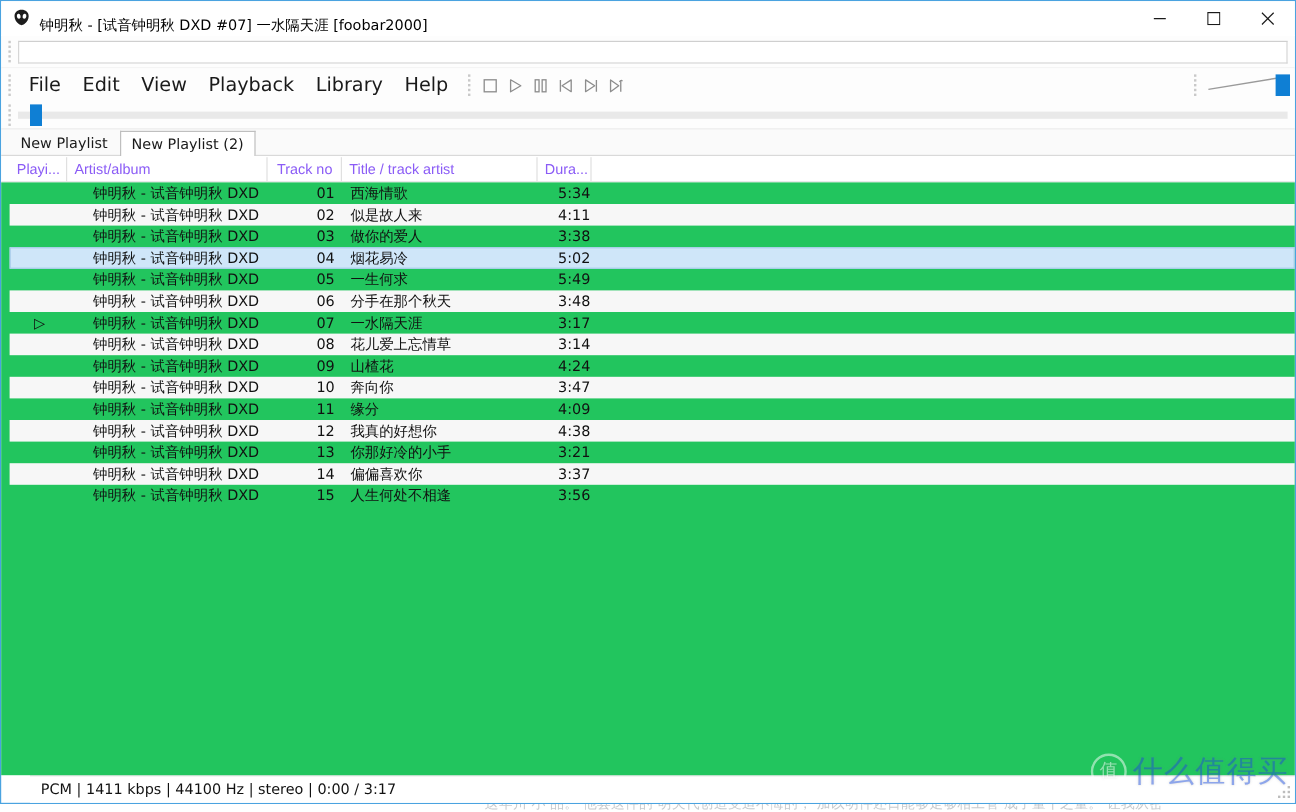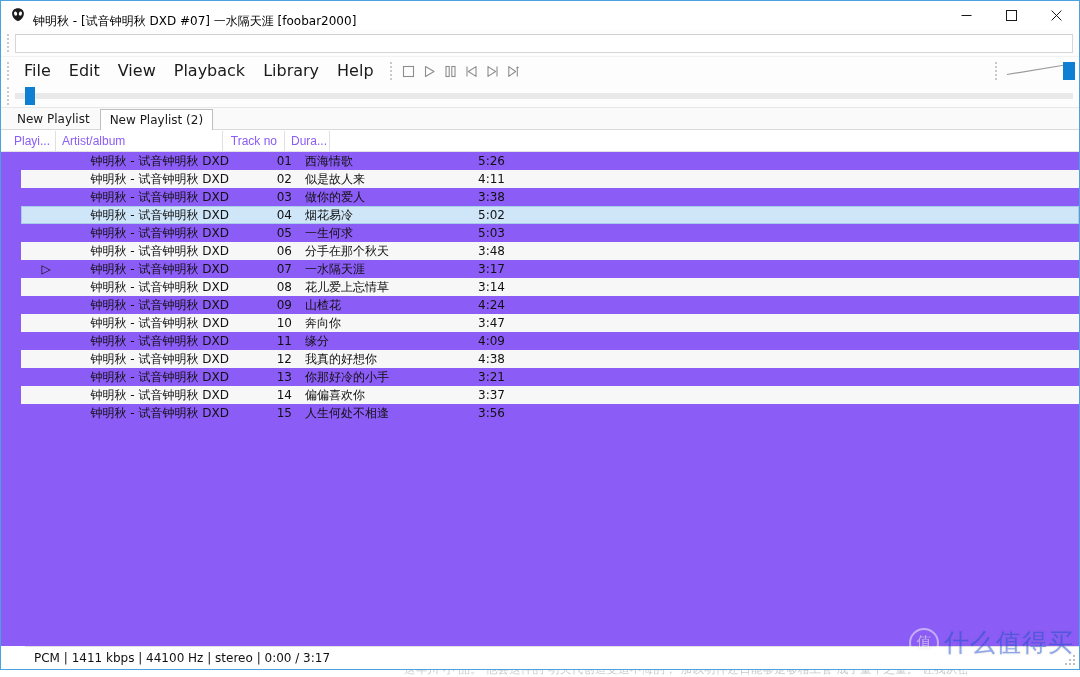--- a/index.html
+++ b/index.html
@@ -264,23 +264,23 @@
   .hcell.artist   { width: 167px; }
   .hcell.trackno  { width: 62px; text-align: right; padding-right: 7px;}
   .hcell.title    { width: 163px; }
   .hcell.dura     { width: 45px; }
   .hcell.pad      { flex: 1 1 auto; border-right: none; }
 
   
   .plwrap {
     flex: 1 1 auto;
     position: relative;
-    background: #8b5cf6;
+    background: #22c55e;
     overflow: hidden;
-    padding-left: 20px;
+    padding-left: 7px;
     box-sizing: border-box;
   }
   .row {
     display: flex;
     height: 18px;
     align-items: center;
     box-sizing: border-box;
     border: 1px solid transparent;
     cursor: default;
   }
@@ -528,32 +528,33 @@
 
   <div class="tabsrow">
     <div class="tab">New Playlist</div>
     <div class="tab active">New Playlist (2)</div>
   </div>
 
   <div class="headerrow">
     <div class="hcell playing">Playi...</div>
     <div class="hcell artist">Artist/album</div>
     <div class="hcell trackno">Track no</div>
+    <div class="hcell title">Title / track artist</div>
     <div class="hcell dura">Dura...</div>
     <div class="hcell pad"></div>
   </div>
 
   <div class="plwrap">
     <div id="rows">
         <div class="row">
           <div class="cell playing"></div>
           <div class="cell artist">钟明秋 - 试音钟明秋 DXD</div>
           <div class="cell trackno">01</div>
           <div class="cell title">西海情歌</div>
-          <div class="cell dura">5:26</div>
+          <div class="cell dura">5:34</div>
         </div>
         <div class="row odd">
           <div class="cell playing"></div>
           <div class="cell artist">钟明秋 - 试音钟明秋 DXD</div>
           <div class="cell trackno">02</div>
           <div class="cell title">似是故人来</div>
           <div class="cell dura">4:11</div>
         </div>
         <div class="row">
           <div class="cell playing"></div>
@@ -567,21 +568,21 @@
           <div class="cell artist">钟明秋 - 试音钟明秋 DXD</div>
           <div class="cell trackno">04</div>
           <div class="cell title">烟花易冷</div>
           <div class="cell dura">5:02</div>
         </div>
         <div class="row">
           <div class="cell playing"></div>
           <div class="cell artist">钟明秋 - 试音钟明秋 DXD</div>
           <div class="cell trackno">05</div>
           <div class="cell title">一生何求</div>
-          <div class="cell dura">5:03</div>
+          <div class="cell dura">5:49</div>
         </div>
         <div class="row odd">
           <div class="cell playing"></div>
           <div class="cell artist">钟明秋 - 试音钟明秋 DXD</div>
           <div class="cell trackno">06</div>
           <div class="cell title">分手在那个秋天</div>
           <div class="cell dura">3:48</div>
         </div>
         <div class="row">
           <div class="cell playing">▷</div>

